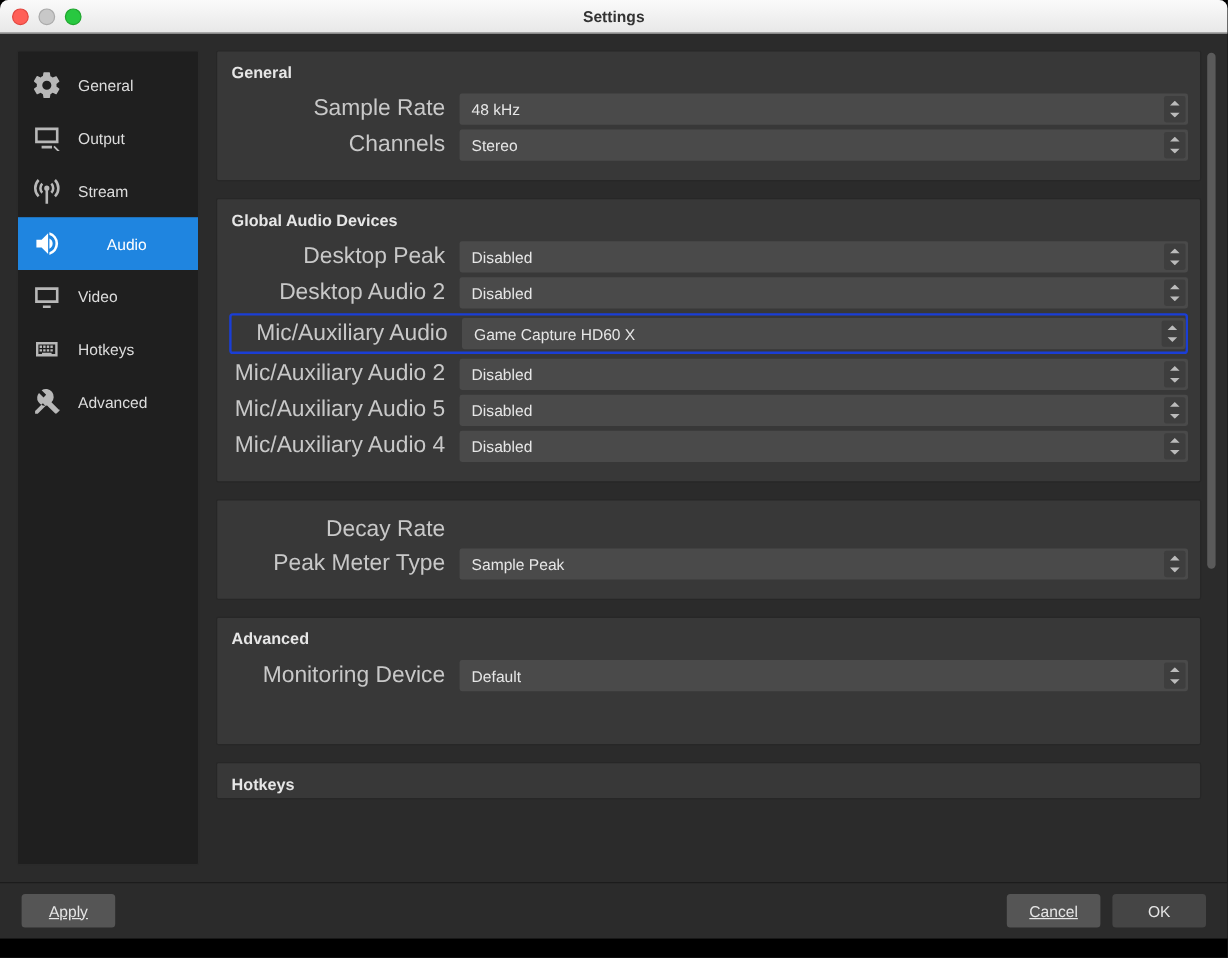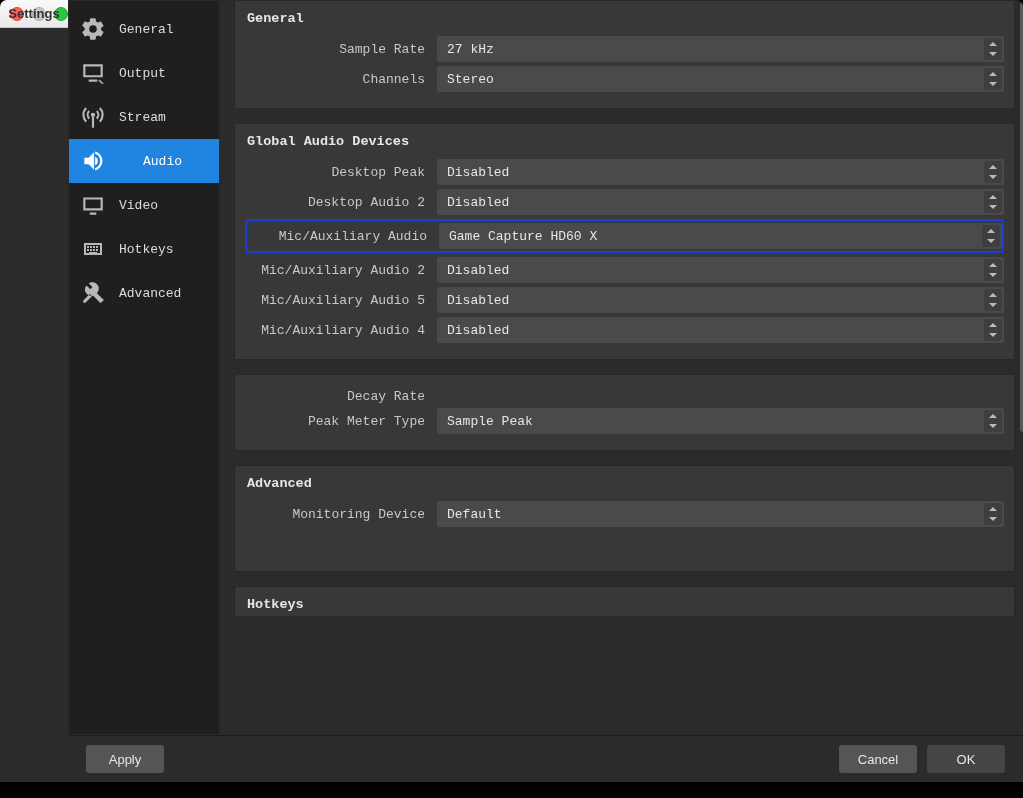--- a/index.html
+++ b/index.html
@@ -20,36 +20,36 @@
   html,body{margin:0;padding:0;height:100%;}
   body{
     width:1023px;height:798px;
     font-family:-apple-system,"Helvetica Neue",Arial,sans-serif;
     background:#000;overflow:hidden;color:var(--text);
     font-size:13px;
   }
   .window{
     position:absolute;top:0;left:0;width:1023px;height:782px;
     background:var(--bg);box-shadow:0 10px 30px rgba(0,0,0,.5);
-    display:flex;flex-direction:row;
+    display:flex;flex-direction:column;
     border-radius:7px 7px 0 0;overflow:hidden;
   }
   .titlebar{
     height:27px;background:linear-gradient(#fafafa,#e8e8e8);
     border-bottom:1px solid var(--titlebar-border);
     display:flex;align-items:center;position:relative;
   }
   .traffic{display:flex;gap:8px;margin-left:10px;}
   .traffic span{width:12px;height:12px;border-radius:50%;display:block;}
   .tl-close{background:#ff5f57;border:1px solid #e24640;}
   .tl-min{background:#c8c8c8;border:1px solid #aaa;}
   .tl-max{background:#28c840;border:1px solid #1fa52e;}
   .title{position:absolute;left:0;right:0;text-align:center;color:#333;font-weight:700;font-size:13px;}
   .body{flex:1;display:flex;flex-direction:column;min-height:0;}
-  .main{flex:1;display:flex;gap:14px;min-height:0;font-family:Liberation Mono, monospace;}
+  .main{flex:1;display:flex;padding:14px;gap:14px;min-height:0;}
   .sidebar{
     width:150px;background:#1f1f1f;border:1px solid var(--panel-border);
     border-radius:2px;display:flex;flex-direction:column;padding-top:6px;
   }
   .sb-item{
     display:flex;align-items:center;gap:12px;height:44px;
     padding:0 10px;color:var(--text);cursor:default;
   }
   .sb-item.active{background:var(--accent);color:#fff;gap:36px;}
   .sb-icon{width:28px;height:28px;display:flex;align-items:center;justify-content:center;fill:#b8b8b8;}
@@ -66,21 +66,21 @@
   }
   .group.cut{padding-bottom:0;}
   .group-title{font-weight:700;color:#e6e6e6;margin:0 2px 10px 2px;font-size:13.5px;}
   .row{
     display:flex;align-items:center;margin:4px 0;
   }
   .row.highlight{
     border:2px solid var(--highlight);border-radius:3px;padding:2px 0;margin:2px 0;
   }
   .lbl{
-    width:180px;text-align:right;padding-right:12px;color:var(--text-dim);font-size:13px;
+    width:180px;text-align:right;padding-right:12px;color:var(--text-dim);font-size:19px;
   }
   .field{
     flex:1;display:flex;align-items:center;background:var(--field);
     height:26px;border-radius:2px;position:relative;padding:0 0 0 10px;
     color:#e6e6e6;
   }
   .field .stepper{
     position:absolute;right:2px;top:2px;bottom:2px;width:18px;
     background:var(--field-dark);border-radius:2px;
     display:flex;flex-direction:column;align-items:center;justify-content:center;
@@ -88,21 +88,21 @@
   .stepper svg{display:block;}
   .footer{
     height:46px;display:flex;align-items:center;padding:0 18px;gap:10px;
     border-top:1px solid #1c1c1c;background:var(--bg);
   }
   .footer .spacer{flex:1;}
   .btn{
     background:var(--btn-dark);color:#e6e6e6;height:28px;min-width:78px;border:none;
     border-radius:3px;padding:0 18px;font-size:13px;cursor:default;
   }
-  .btn.light{background:var(--btn);}
+  .btn.light{background:var(--btn);text-decoration:underline;}
   .fake-scrollbar{
     position:absolute;right:-4px;top:0;bottom:0;width:7px;
   }
   .fake-scrollbar .thumb{
     position:absolute;left:0;right:0;top:2px;height:430px;border-radius:4px;
     background:#5a5a5a;
   }
 </style>
 </head>
 <body>
@@ -180,21 +180,21 @@
       </div>
 
       <div class="content-wrap">
         <div class="content">
 
           <div class="group">
             <div class="group-title">General</div>
             <div class="row">
               <div class="lbl">Sample Rate</div>
               <div class="field">
-                <span>27 kHz</span>
+                <span>48 kHz</span>
                 <span class="stepper">
                     <svg width="10" height="14" viewBox="0 0 10 14" fill="#bbb">
                       <path d="M5 0 1 4h8ZM5 14l4-4H1Z"></path>
                     </svg>
                   </span>
               </div>
             </div>
             <div class="row">
               <div class="lbl">Channels</div>
               <div class="field">

